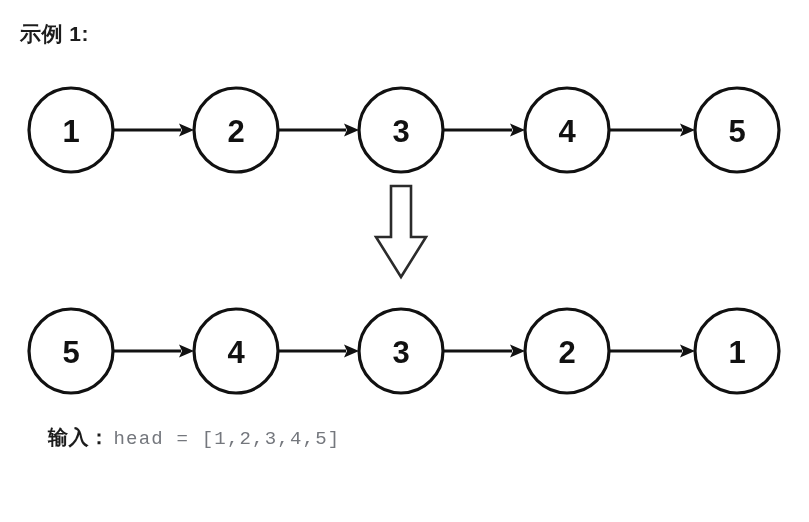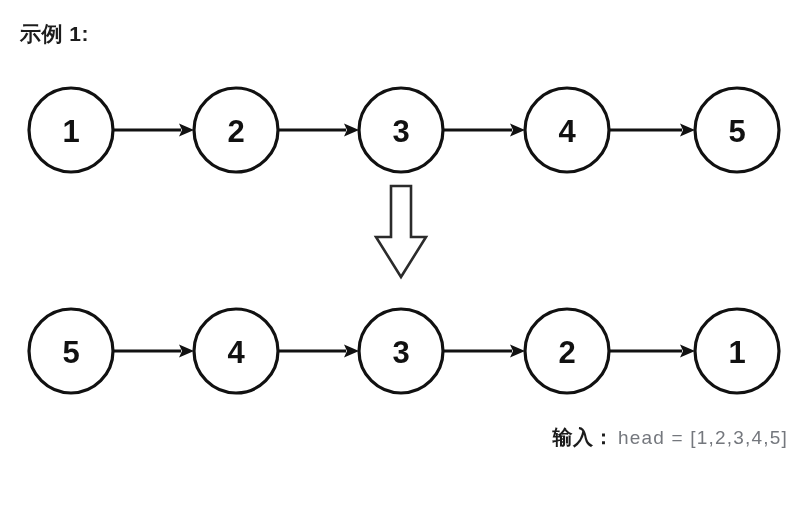--- a/index.html
+++ b/index.html
@@ -79,30 +79,29 @@
     position: absolute;
     left: 48px;
     top: 424px;
     width: 740px;
   }
   .io-line {
     display: flex;
     align-items: baseline;
     height: 36px;
     white-space: nowrap;
-    justify-content: flex-end;
   }
   .io-label {
     font-size: 20px;
     font-weight: bold;
     color: #1c1c1c;
     letter-spacing: 0.5px;
   }
   .io-code {
-    font-family: Liberation Sans, sans-serif;
+    font-family: Liberation Mono, monospace;
     font-size: 19px;
     color: #74777d;
     letter-spacing: 1.2px;
     margin-left: 4px;
   }
 </style>
 </head>
 <body>
 
 <div id="figure-root">

